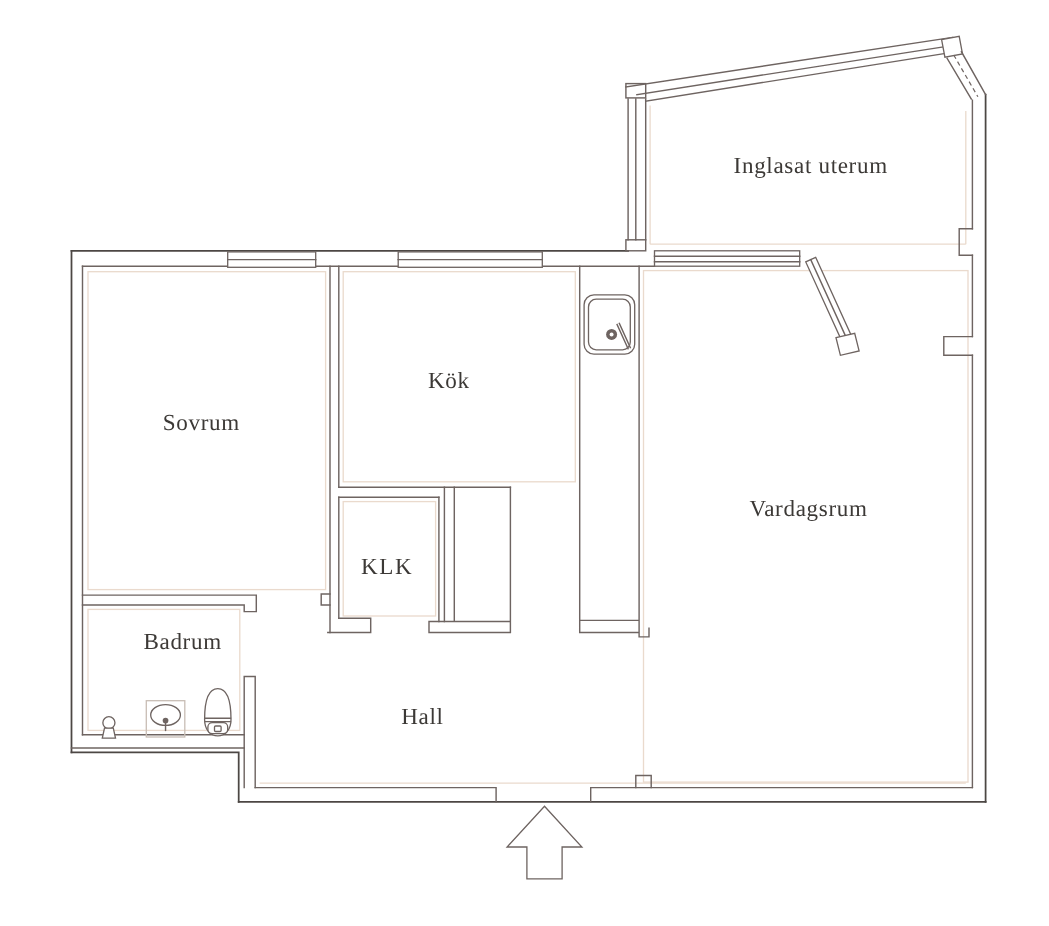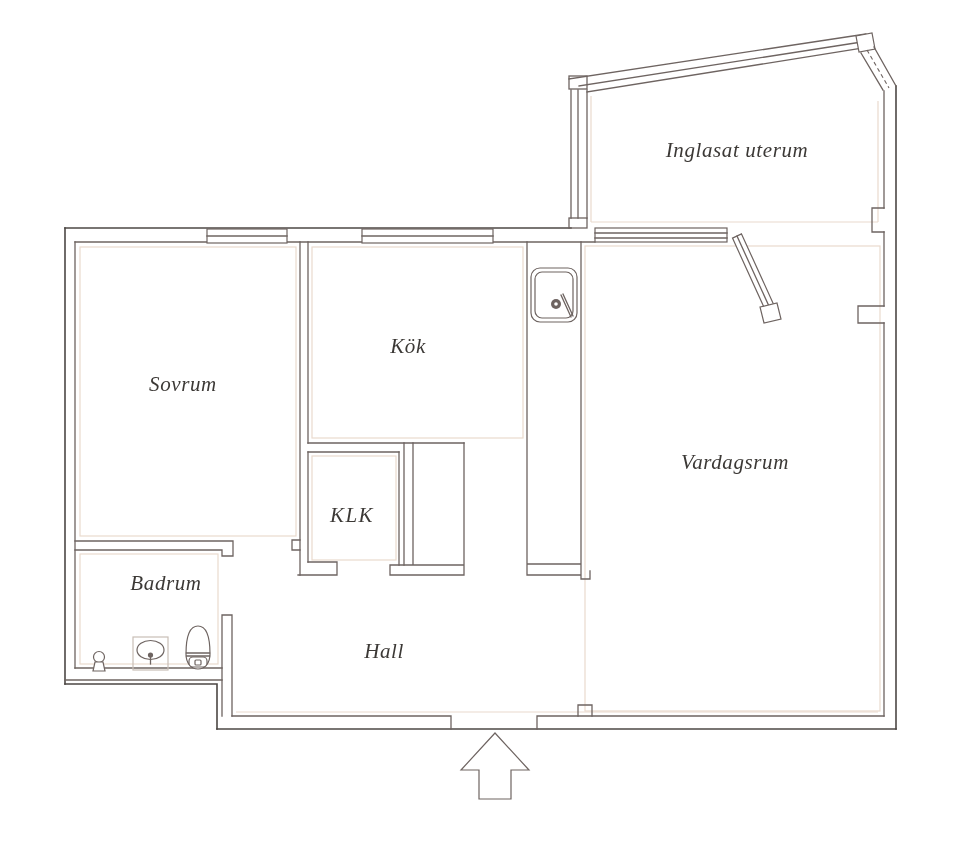--- a/index.html
+++ b/index.html
@@ -1,19 +1,19 @@
 <!DOCTYPE html>
 <html style="--wall: #6e6461; --wall_dark: #4c4744; --accent: #eadacd; --text: #3c3936; --bg: #ffffff;"><head>
 <meta charset="utf-8">
 <style>
   :root{
     --wall:#6e6461; --wall_dark:#4c4744; --accent:#eadacd; --text:#3c3936; --bg:#ffffff;
   }
   html,body{margin:0;padding:0;background:var(--bg);}
-  .floorplan-wrap{width:954px;height:842px;background:var(--bg);position:relative;overflow:hidden;font-style:italic;}
+  .floorplan-wrap{width:954px;height:842px;background:var(--bg);position:relative;overflow:hidden;}
   svg{display:block;}
   .w{stroke:var(--wall);stroke-width:1.3;fill:none;stroke-linecap:square;}
   .wd{stroke:var(--wall_dark);stroke-width:1.6;fill:none;stroke-linecap:square;}
   .pk{stroke:var(--accent);stroke-width:1.2;fill:none;}
   .pk2{stroke:#c9beb6;stroke-width:1.2;fill:none;}
   .fx{stroke:var(--wall);stroke-width:1.2;fill:#ffffff;}
   .fxf{fill:var(--wall);stroke:none;}
   .dash{stroke:var(--wall);stroke-width:1.1;fill:none;stroke-dasharray:4 3;}
   .winfill{fill:#ffffff;stroke:var(--wall);stroke-width:1.2;}
   text.room-label{font-family:"Liberation Serif","DejaVu Serif",serif;font-size:21px;

